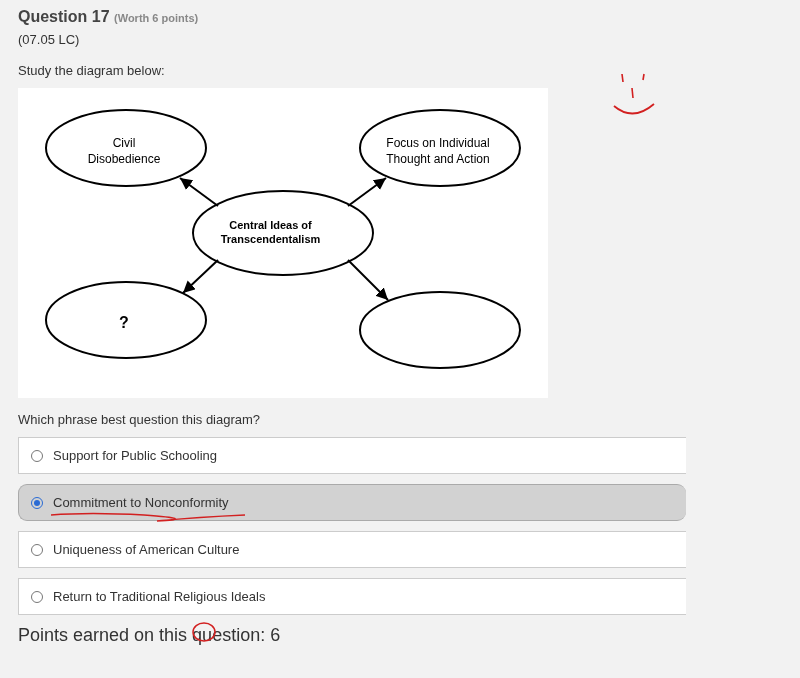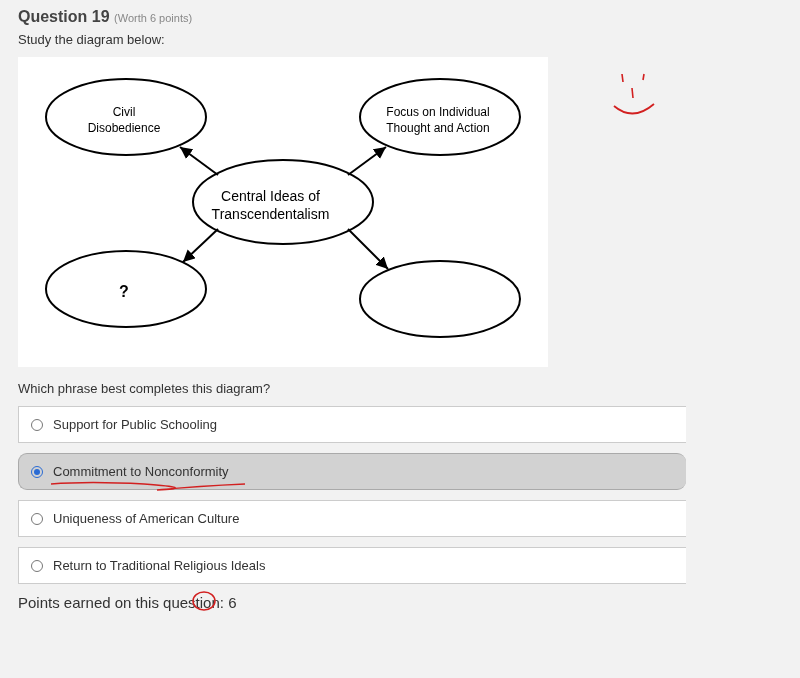--- a/index.html
+++ b/index.html
@@ -21,21 +21,21 @@
     margin-bottom: 6px;
   }
   .q-title {
     font-size: 16px;
     font-weight: bold;
     color: #444;
   }
   .q-worth {
     font-size: 11px;
     color: #888;
-    font-weight: normal;
+    font-weight: bold;
   }
   .q-code {
     font-size: 13px;
     color: #333;
     margin-bottom: 16px;
   }
   .q-prompt {
     font-size: 13px;
     color: #333;
     margin-bottom: 10px;
@@ -53,21 +53,21 @@
     width: 100%; height: 100%;
   }
   .ellipse-label {
     position: absolute;
     text-align: center;
     font-size: 12px;
     color: #000;
     line-height: 1.3;
     width: 156px;
   }
-  .lbl-center { font-weight: normal; font-size: 14px; width: 155px; }
+  .lbl-center { font-weight: bold; font-size: 11px; width: 155px; }
   .lbl-tl { top: 48px; left: 28px; }
   .lbl-tr { top: 48px; left: 342px; }
   .lbl-c  { top: 130px; left: 175px; }
   .lbl-bl { top: 225px; left: 28px; font-size: 16px; font-weight: bold; }
   .lbl-br { top: 238px; left: 342px; }
   .q-question {
     font-size: 13px;
     margin-bottom: 10px;
   }
   .option {
@@ -104,21 +104,21 @@
     content: '';
     position: absolute;
     width: 6px;
     height: 6px;
     background: #2a6bd4;
     border-radius: 50%;
     top: 2px;
     left: 2px;
   }
   .points-earned {
-    font-size: 15px;
+    font-size: 18px;
     margin-top: 2px;
     position: relative;
   }
   .smiley {
     position: absolute;
     top: 68px;
     left: 608px;
     width: 60px;
     height: 60px;
   }
@@ -127,24 +127,25 @@
     pointer-events: none;
   }
 </style>
 </head>
 <body>
 
 <div class="page">
   <div class="q-header">
     <span class="q-title">
       <span>Question</span>
-      <span>19</span>
+      <span>17</span>
     </span>
     <span class="q-worth">(Worth 6 points)</span>
   </div>
+  <div class="q-code">(07.05 LC)</div>
   <div class="q-prompt">Study the diagram below:</div>
 
   <div class="diagram-box">
     <svg class="diagram-svg" viewBox="0 0 530 310">
 
       <defs>
         <marker id="arrow" markerWidth="10" markerHeight="10" refX="6" refY="3" orient="auto">
           <path d="M0,0 L6,3 L0,6 Z" fill="#000"></path>
         </marker>
       </defs>
@@ -163,21 +164,21 @@
       <line x1="330" y1="118" x2="368" y2="90" stroke="#000" stroke-width="2" marker-end="url(#arrow)"></line>
       <line x1="200" y1="172" x2="165" y2="205" stroke="#000" stroke-width="2" marker-end="url(#arrow)"></line>
       <line x1="330" y1="172" x2="370" y2="212" stroke="#000" stroke-width="2" marker-end="url(#arrow)"></line>
     </svg>
     <div class="ellipse-label lbl-tl">Civil<br>Disobedience</div>
     <div class="ellipse-label lbl-tr">Focus on Individual<br>Thought and Action</div>
     <div class="ellipse-label lbl-center lbl-c">Central Ideas of<br>Transcendentalism</div>
     <div class="ellipse-label lbl-bl">?</div>
   </div>
 
-  <div class="q-question">Which phrase best completes this diagram?</div>
+  <div class="q-question">Which phrase best question this diagram?</div>
 
   <div class="option">
     <span class="radio"></span>
     <span>Support for Public Schooling</span>
   </div>
   <div class="option selected">
     <span class="radio checked"></span>
     <span>Commitment to Nonconformity</span>
 
     <svg class="annot" style="left:30px; top:26px; width:200px; height:14px;">

